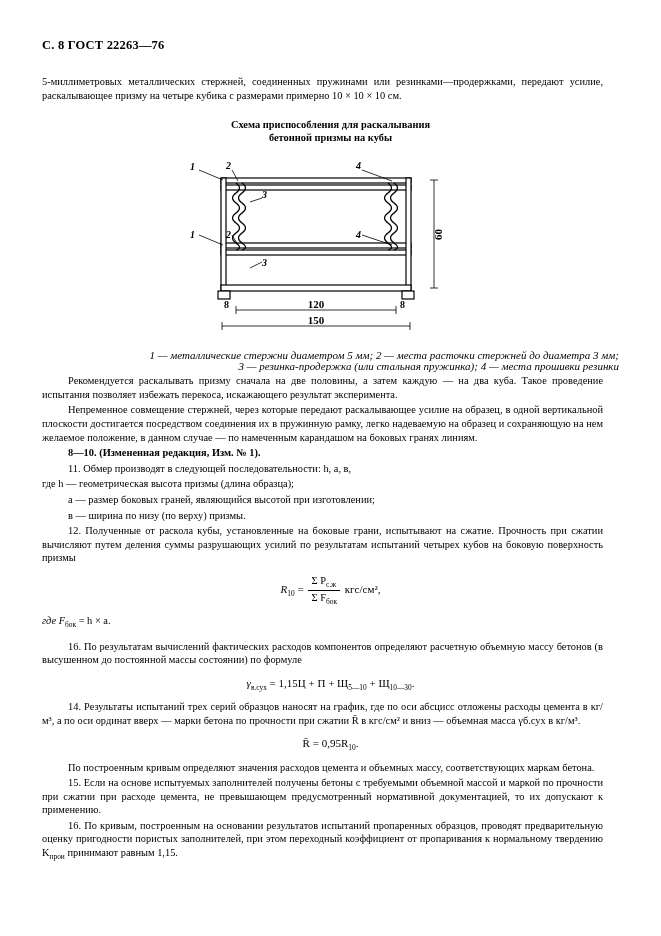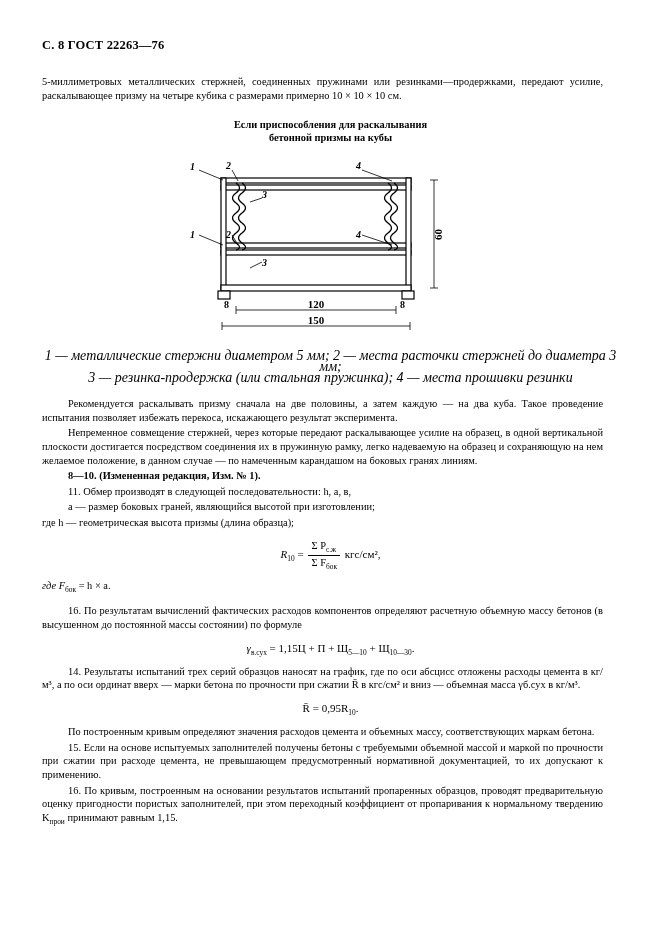--- a/index.html
+++ b/index.html
@@ -45,25 +45,25 @@
     line-height: 13px;
     margin-top: 16px;
     margin-bottom: 6px;
   }
   .figure-wrap {
     display: flex;
     justify-content: center;
     margin-top: 2px;
   }
   .fig-caption {
-    font-size: 14px;
-    text-align: center;
+    font-size: 11px;
+    text-align: right;
     line-height: 11px;
     margin-top: 10px;
-    margin-bottom: 14px;
+    margin-bottom: 2px;
     font-style: italic;
   }
   .blockpara { margin-top: 8px; }
   .formula {
     text-align: center;
     font-size: 11px;
     margin: 10px 0 8px 0;
     font-family: "Liberation Serif", serif;
   }
   .frac {
@@ -93,21 +93,21 @@
 </head>
 <body>
 
 <div class="page">
 
   <div class="page-header">С. 8 ГОСТ 22263—76</div>
 
   <div class="para">5-миллиметровых металлических стержней, соединенных пружинами или резинками—продержками, передают усилие, раскалывающее призму на четыре кубика с размерами примерно 10 × 10 × 10 см.</div>
 
   <div class="fig-title">
-    <div>Если приспособления для раскалывания</div>
+    <div>Схема приспособления для раскалывания</div>
     <div>бетонной призмы на кубы</div>
   </div>
 
   <div class="figure-wrap">
     <svg width="330" height="190" viewBox="0 0 330 190">
 
       <rect x="55" y="28" width="190" height="5" fill="#ffffff" stroke="#000" stroke-width="1.2"></rect>
       <rect x="55" y="35" width="190" height="5" fill="#ffffff" stroke="#000" stroke-width="1.2"></rect>
 
       <rect x="55" y="93" width="190" height="5" fill="#ffffff" stroke="#000" stroke-width="1.2"></rect>
@@ -172,22 +172,24 @@
 
   <div class="fig-caption">
     <div>1 — металлические стержни диаметром 5 мм; 2 — места расточки стержней до диаметра 3 мм;</div>
     <div>3 — резинка-продержка (или стальная пружинка); 4 — места прошивки резинки</div>
   </div>
 
   <div class="para indent">Рекомендуется раскалывать призму сначала на две половины, а затем каждую — на два куба. Такое проведение испытания позволяет избежать перекоса, искажающего результат эксперимента.</div>
   <div class="para indent">Непременное совмещение стержней, через которые передают раскалывающее усилие на образец, в одной вертикальной плоскости достигается посредством соединения их в пружинную рамку, легко надеваемую на образец и сохраняющую на нем желаемое положение, в данном случае — по намеченным карандашом на боковых гранях линиям.</div>
   <div class="para indent bold">8—10. (Измененная редакция, Изм. № 1).</div>
   <div class="para indent">11. Обмер производят в следующей последовательности: h, a, в,</div>
+  <div class="para">где h — геометрическая высота призмы (длина образца);</div>
   <div class="para" style="text-indent:26px">a — размер боковых граней, являющийся высотой при изготовлении;</div>
-  <div class="para">где h — геометрическая высота призмы (длина образца);</div>
+  <div class="para" style="text-indent:26px">в — ширина по низу (по верху) призмы.</div>
+  <div class="para indent">12. Полученные от раскола кубы, установленные на боковые грани, испытывают на сжатие. Прочность при сжатии вычисляют путем деления суммы разрушающих усилий по результатам испытаний четырех кубов на боковую поверхность призмы</div>
 
   <div class="formula">
     <span class="ital">R</span><sub>10</sub>
     <span> = </span>
     <span class="frac">
       <span class="num"><span>Σ P</span><sub>с.ж</sub></span>
       <span class="den"><span>Σ F</span><sub>бок</sub></span>
     </span>
     <span>кгс/см²,</span>
   </div>

